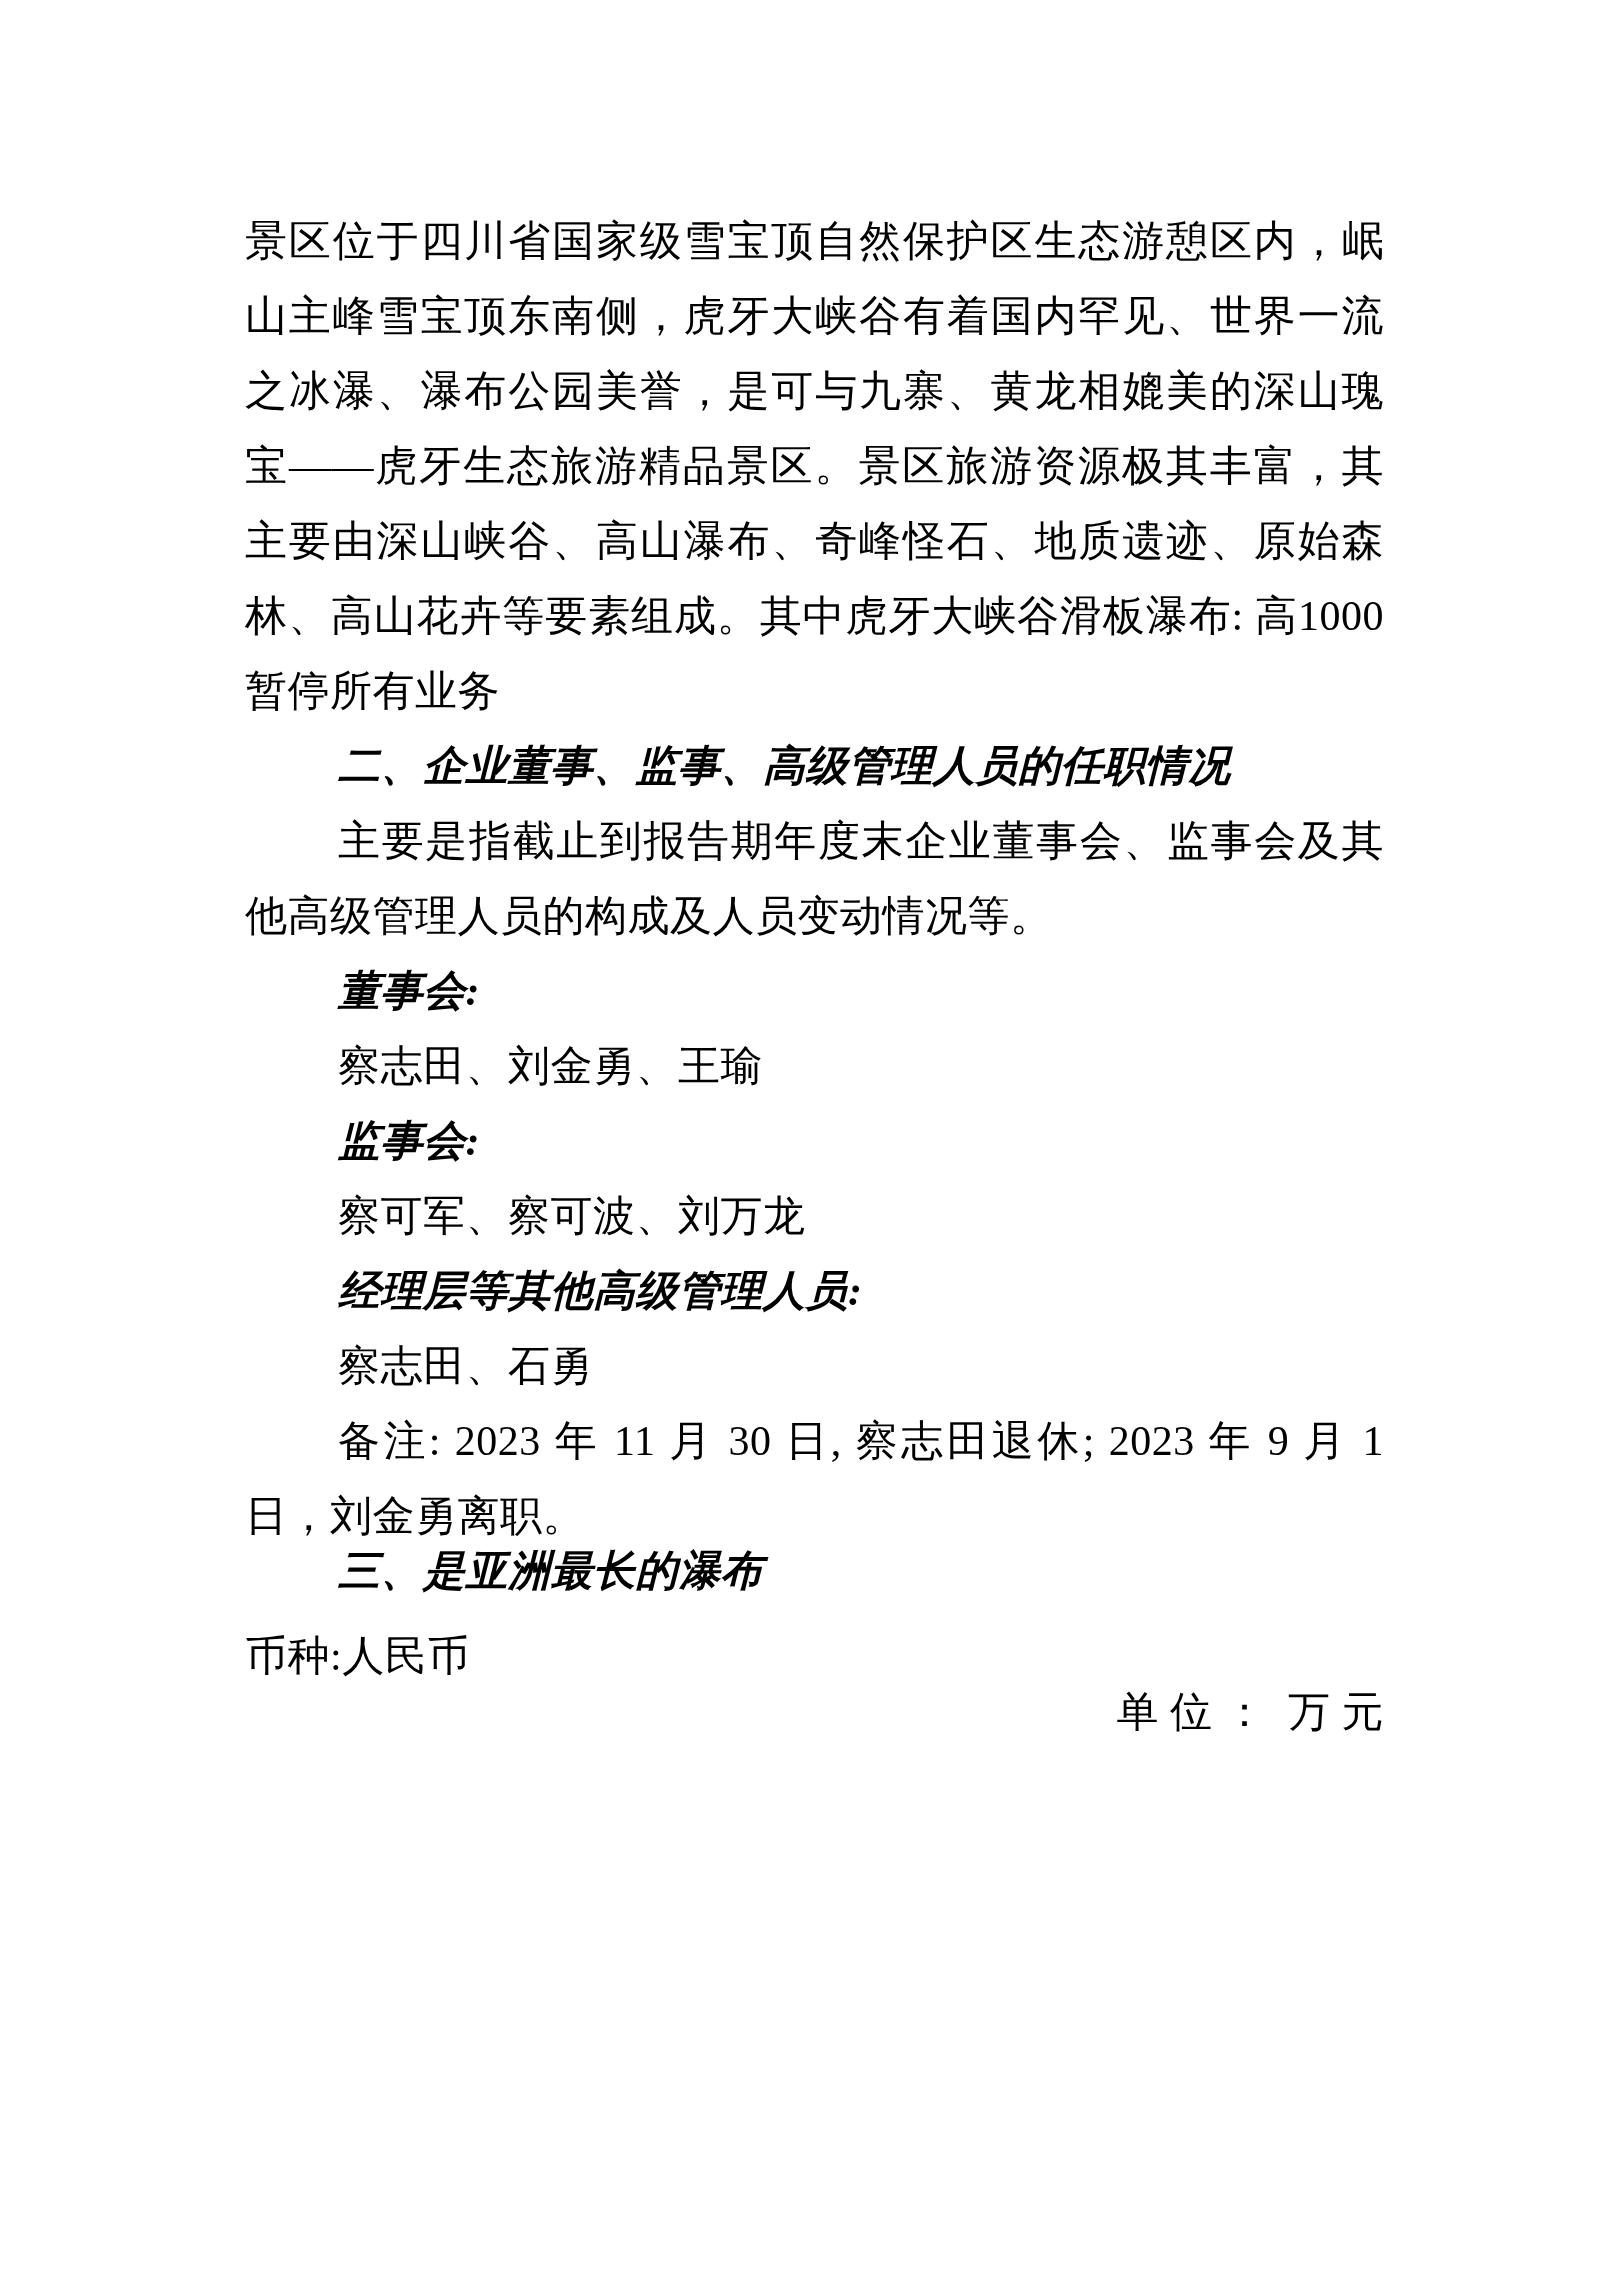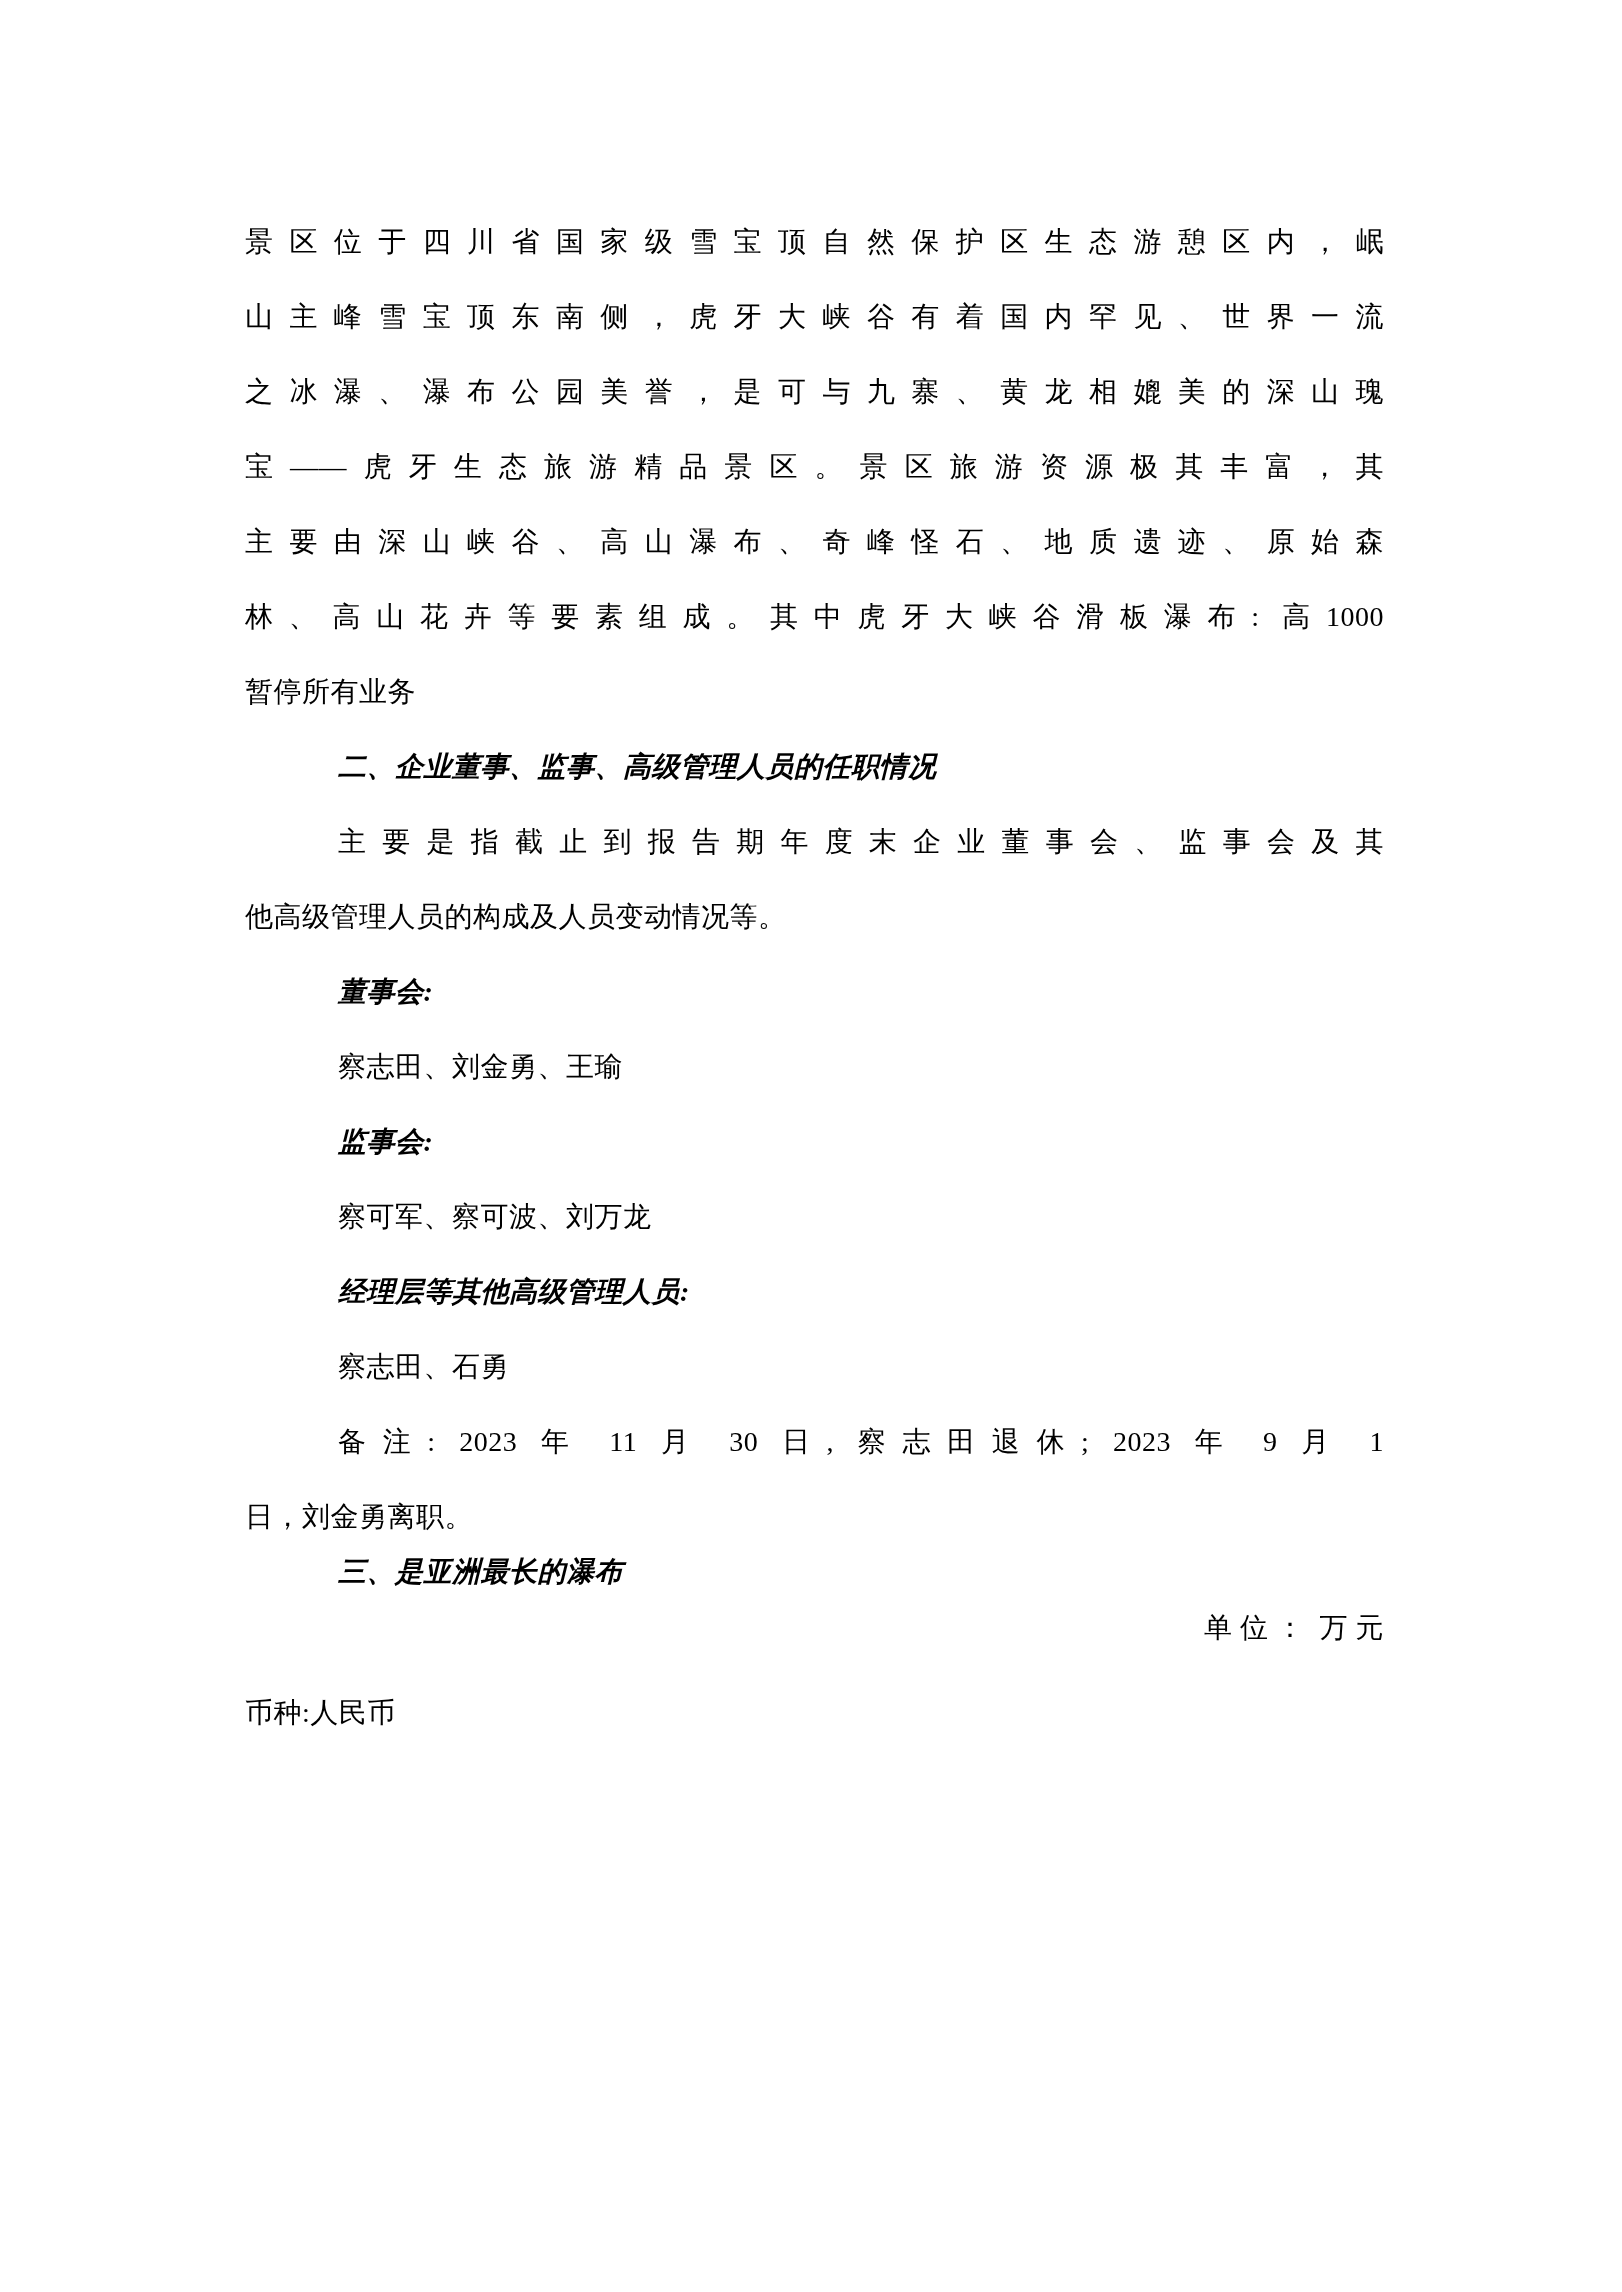--- a/index.html
+++ b/index.html
@@ -16,21 +16,21 @@
     font-family: "Liberation Serif", "DejaVu Serif", serif;
     color: #000000;
   }
   .content {
     position: absolute;
     left: 245px;
     top: 204px;
     width: 1139px;
   }
   .line {
-    font-size: 28px;
+    font-size: 42px;
     line-height: 75px;
     height: 75px;
     white-space: pre-wrap;
     letter-spacing: 0.5px;
   }
   
   .just {
     text-align: justify;
     text-align-last: justify;
   }
@@ -77,18 +77,18 @@
     <div class="line indent">察可军、察可波、刘万龙</div>
 
     <div class="line bold indent">经理层等其他高级管理人员:</div>
     <div class="line indent">察志田、石勇</div>
 
     <div class="line indent just">备注: 2023 年 11 月 30 日, 察志田退休; 2023 年 9 月 1</div>
     <div class="line">日，刘金勇离职。</div>
 
     <div class="line bold indent m-sec3-heading">三、是亚洲最长的瀑布</div>
 
+    <div class="line m-currency">币种:人民币</div>
     <div class="line right m-unit">单 位 ：  万 元</div>
-    <div class="line m-currency">币种:人民币</div>
 
   </div>
 </div>
 
 
 </body></html>

